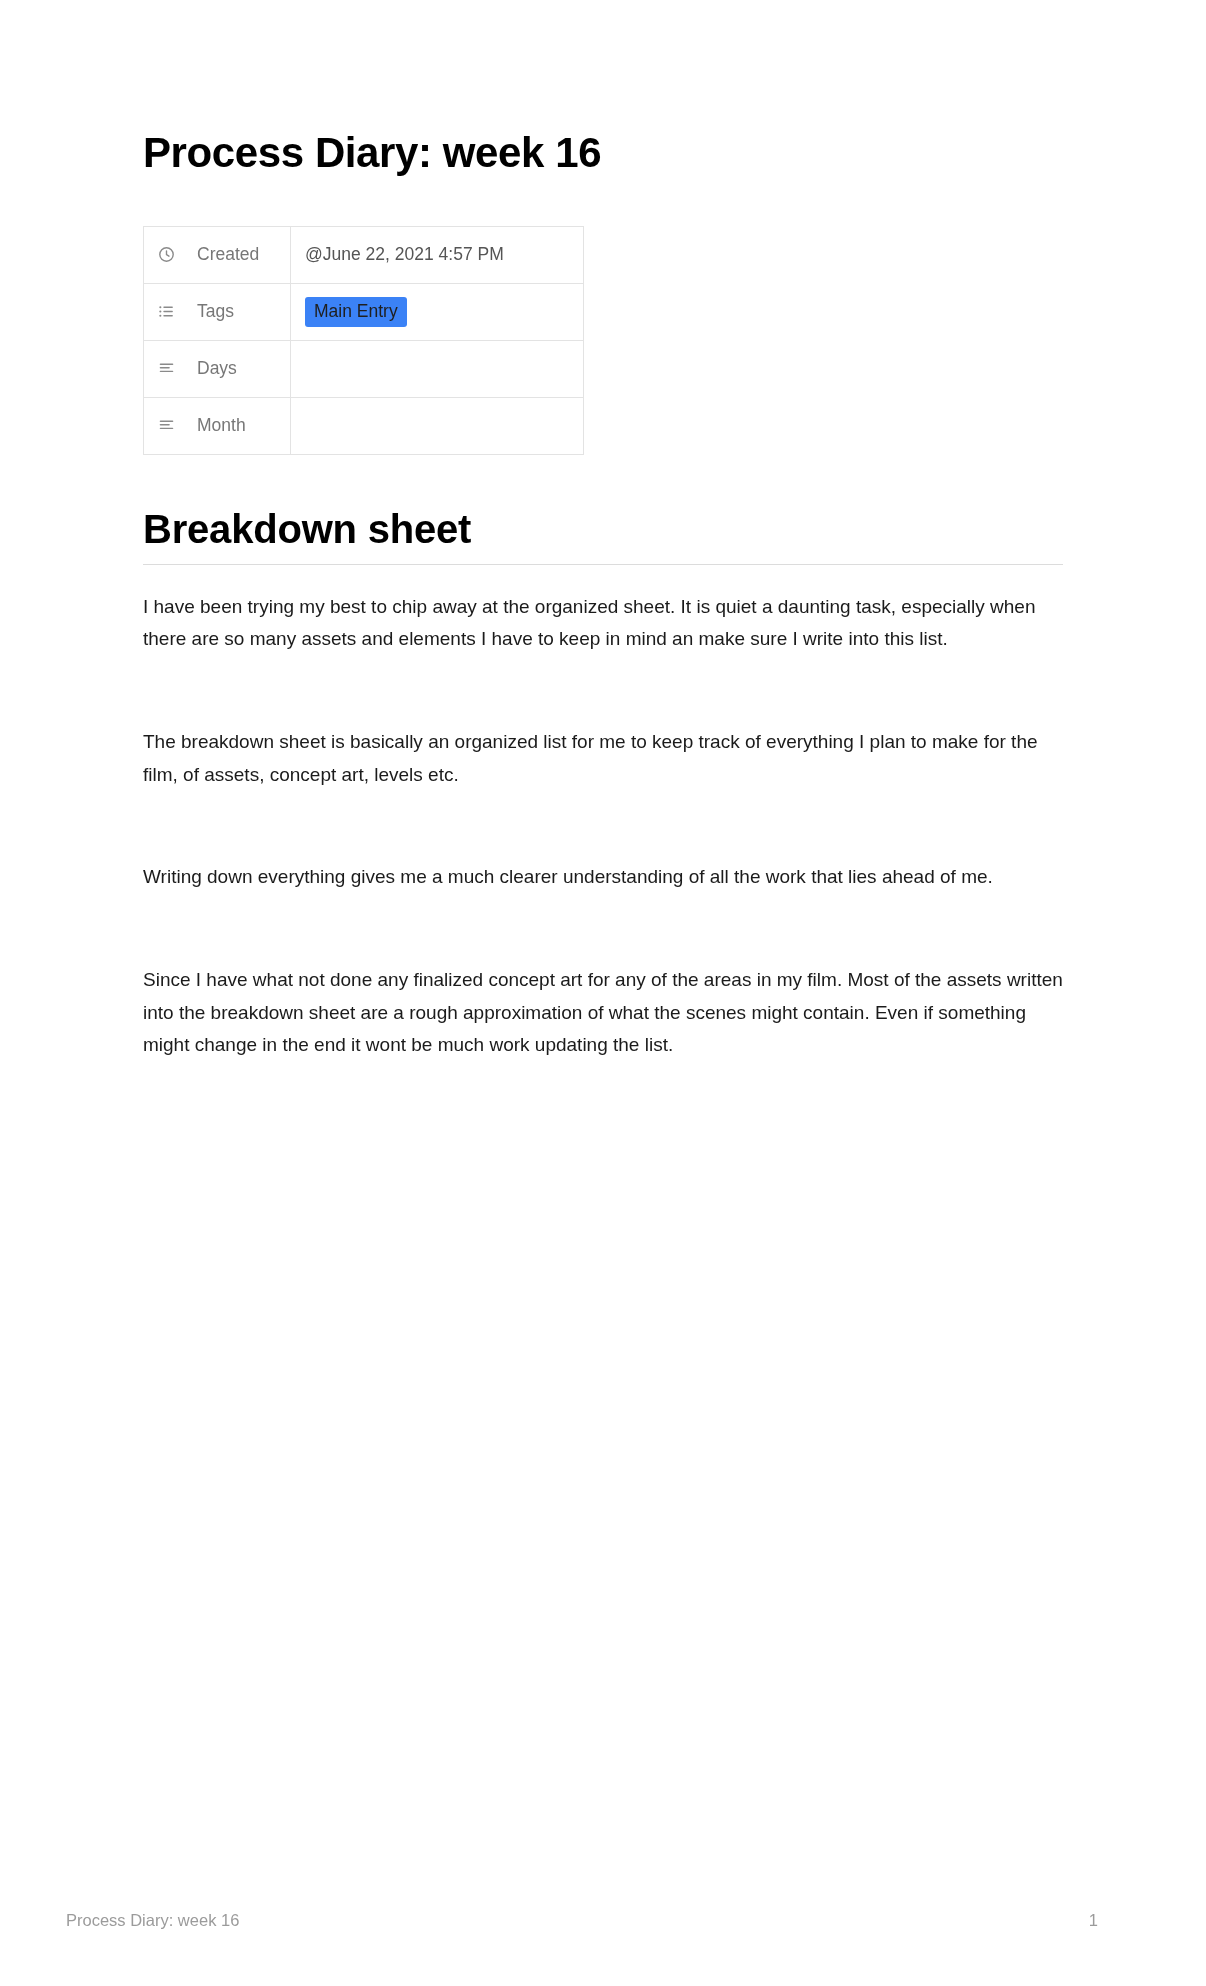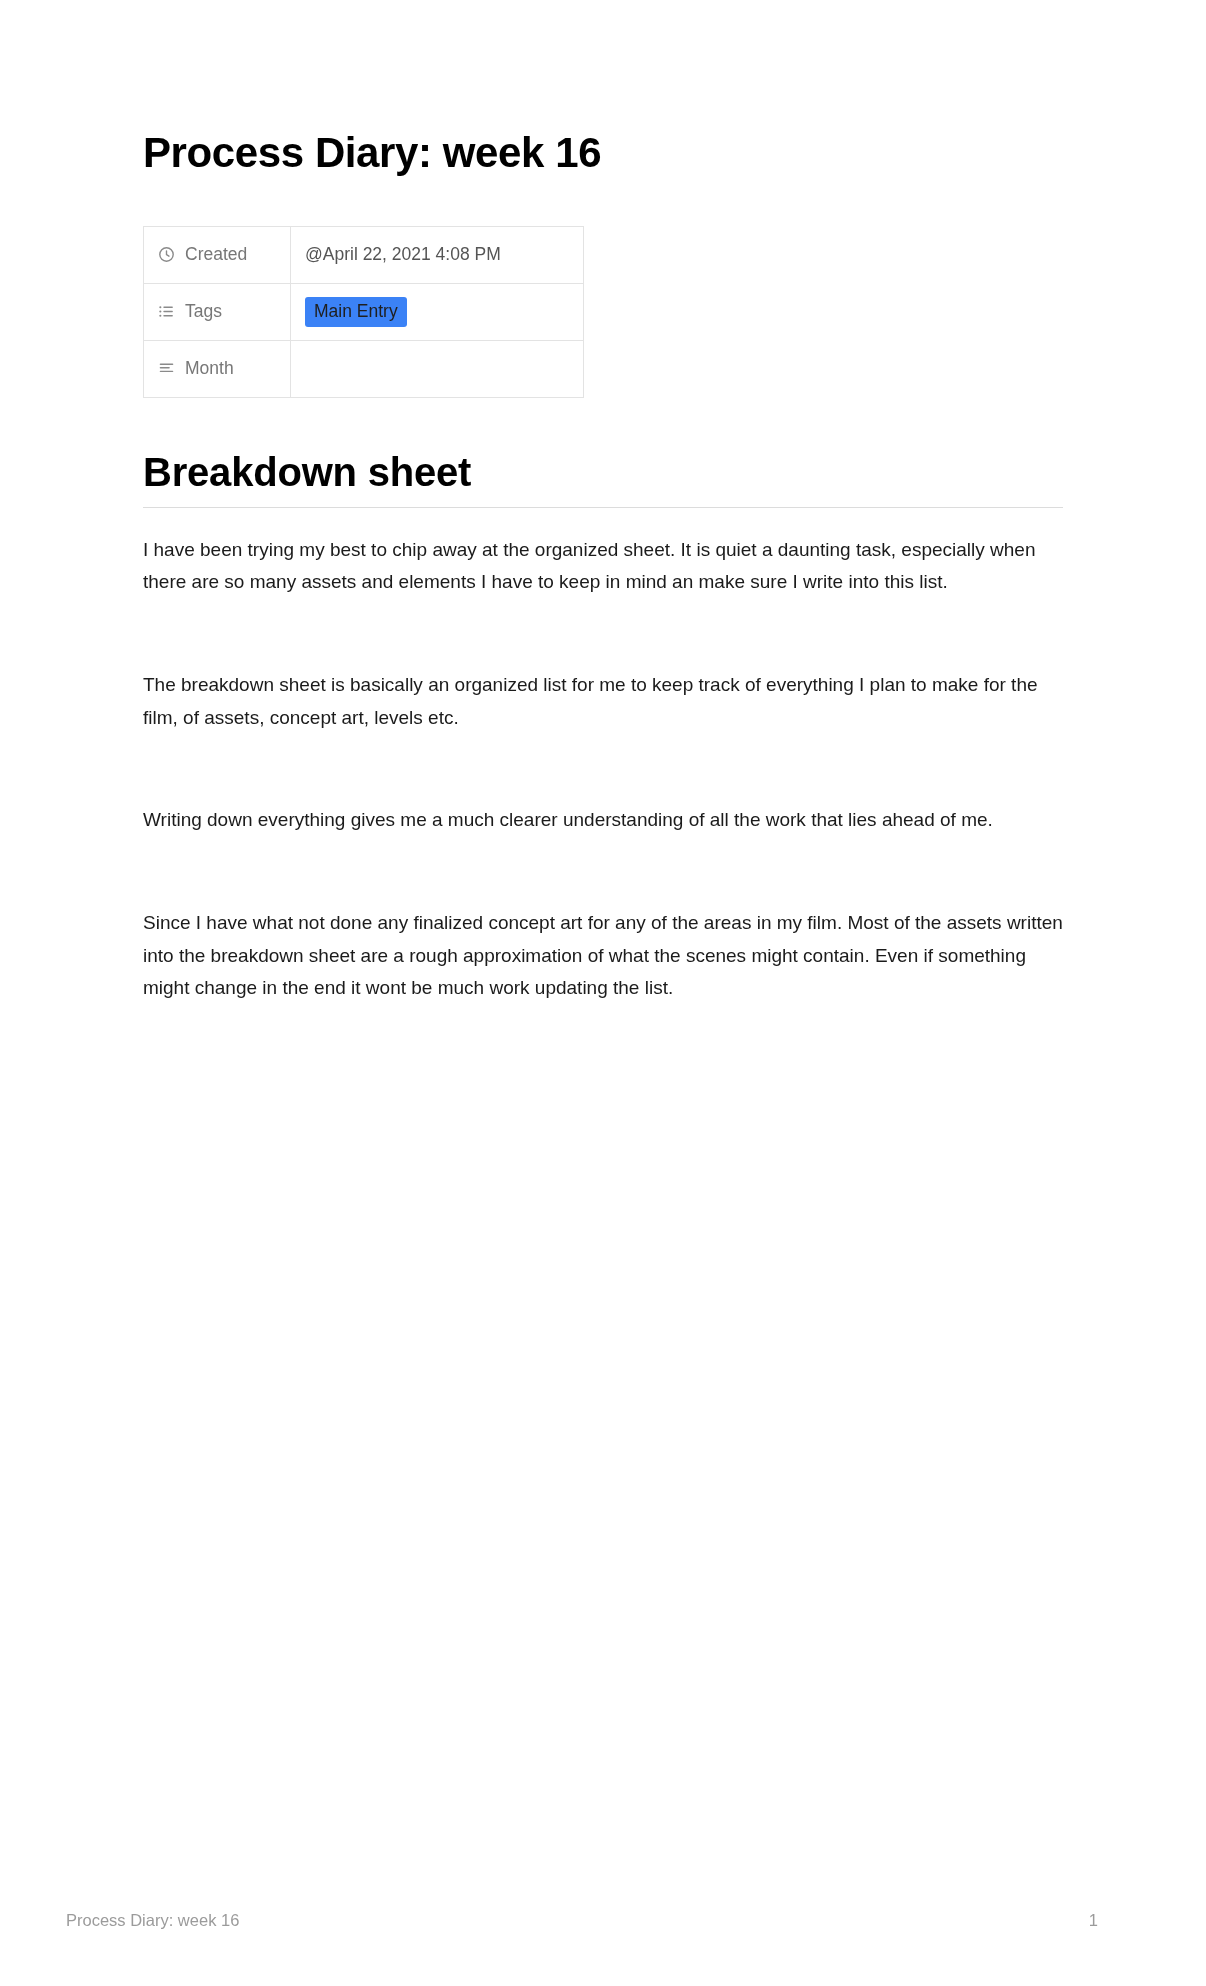--- a/index.html
+++ b/index.html
@@ -55,21 +55,21 @@
     width: 146px;
     height: 56px;
   }
   .props td.val {
     width: 292px;
     height: 56px;
   }
   .key-inner {
     display: flex;
     align-items: center;
-    gap: 10px;
+    gap: 22px;
     padding: 0 14px;
     color: #777777;
     font-size: 17.5px;
   }
   .val-inner {
     padding: 0 14px;
     color: #555555;
     font-size: 17.5px;
     display: flex;
     align-items: center;
@@ -143,21 +143,21 @@
                 <svg width="17" height="17" viewBox="0 0 16 16" fill="none" xmlns="http://www.w3.org/2000/svg">
                   <circle cx="8" cy="8" r="6.3" stroke="#8a8a8a" stroke-width="1.3" fill="none"></circle>
                   <path d="M8 4.6V8.2L10.3 9.6" stroke="#8a8a8a" stroke-width="1.3" stroke-linecap="round"></path>
                 </svg>
               </span>
               <span>Created</span>
             </div>
           </td>
           <td class="val">
             <div class="val-inner">
-                <span>@April 22, 2021 4:08 PM</span>
+                <span>@June 22, 2021 4:57 PM</span>
               </div>
           </td>
         </tr>
         <tr>
           <td class="key">
             <div class="key-inner">
               <span class="icon icon-list">
                 <svg width="17" height="17" viewBox="0 0 16 16" fill="none" xmlns="http://www.w3.org/2000/svg">
                   <circle cx="2.2" cy="4" r="1" fill="#8a8a8a"></circle>
                   <circle cx="2.2" cy="8" r="1" fill="#8a8a8a"></circle>
@@ -179,20 +179,39 @@
         <tr>
           <td class="key">
             <div class="key-inner">
               <span class="icon icon-text">
                 <svg width="17" height="17" viewBox="0 0 16 16" fill="none" xmlns="http://www.w3.org/2000/svg">
                   <rect x="1.6" y="3.2" width="12.8" height="1.4" rx="0.7" fill="#8a8a8a"></rect>
                   <rect x="1.6" y="6.6" width="9.5" height="1.4" rx="0.7" fill="#8a8a8a"></rect>
                   <rect x="1.6" y="10" width="12.8" height="1.4" rx="0.7" fill="#8a8a8a"></rect>
                 </svg>
               </span>
+              <span>Days</span>
+            </div>
+          </td>
+          <td class="val">
+            <div class="val-inner">
+                <span></span>
+              </div>
+          </td>
+        </tr>
+        <tr>
+          <td class="key">
+            <div class="key-inner">
+              <span class="icon icon-text">
+                <svg width="17" height="17" viewBox="0 0 16 16" fill="none" xmlns="http://www.w3.org/2000/svg">
+                  <rect x="1.6" y="3.2" width="12.8" height="1.4" rx="0.7" fill="#8a8a8a"></rect>
+                  <rect x="1.6" y="6.6" width="9.5" height="1.4" rx="0.7" fill="#8a8a8a"></rect>
+                  <rect x="1.6" y="10" width="12.8" height="1.4" rx="0.7" fill="#8a8a8a"></rect>
+                </svg>
+              </span>
               <span>Month</span>
             </div>
           </td>
           <td class="val">
             <div class="val-inner">
                 <span></span>
               </div>
           </td>
         </tr>
       </tbody>

